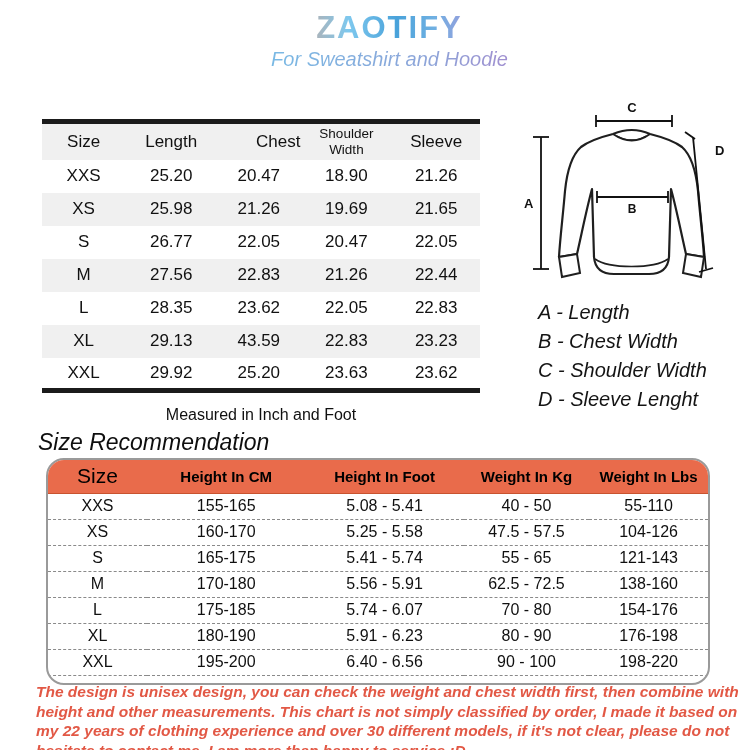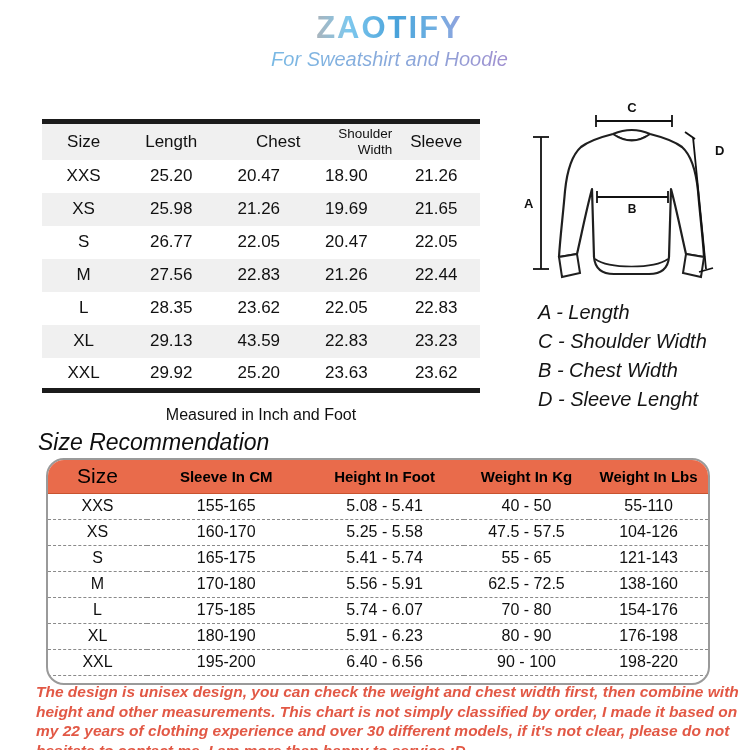--- a/index.html
+++ b/index.html
@@ -30,21 +30,21 @@
   
   .size-table-wrap { position:absolute; left:42px; top:119px; width:438px; }
   table.size-table {
     width:438px; border-collapse:collapse;
     border-top:5px solid #1b1b1b; border-bottom:5px solid #1b1b1b;
   }
   .size-table th, .size-table td { text-align:center; font-weight:400; font-size:17px; color:#111; }
   .size-table thead tr { background:#f0f0f0; height:38px; }
   .size-table th:nth-child(4) { font-size:13.5px; line-height:1.15; }
   .size-table th:nth-child(1){width:19%;} .size-table th:nth-child(2){width:21%;}
-  .size-table th:nth-child(3){width:19%;text-align:right;} .size-table th:nth-child(4){width:21%;text-align:right;}
+  .size-table th:nth-child(3){width:19%;text-align:right;} .size-table th:nth-child(4){width:21%;}
   .size-table th:nth-child(5){width:20%;}
   .size-table tbody tr { height:33px; background:#fff; }
   .size-table tbody tr:nth-child(even) { background:#f0f0f0; }
   .measure-note { width:438px; text-align:center; font-weight:400; font-size:16px; margin-top:13px; color:#101010; }
 
   
   .diagram-col { position:absolute; left:518px; top:97px; width:230px; }
   .diagram-col svg { display:block; width:230px; height:198px; }
   .legend { list-style:none; margin:3px 0 0 20px; font-style:italic; font-size:20px; line-height:29px; color:#141414; }
 
@@ -186,34 +186,34 @@
         <line x1="166" y1="35" x2="176" y2="42"></line>
         <line x1="180" y1="175" x2="194" y2="171"></line>
       </g>
       <text x="113" y="15" text-anchor="middle" font-size="13" font-weight="700" fill="#111">C</text>
       <text x="5" y="111" font-size="13" font-weight="700" fill="#111">A</text>
       <text x="113" y="116" text-anchor="middle" font-size="12" font-weight="700" fill="#111">B</text>
       <text x="196" y="58" font-size="13" font-weight="700" fill="#111">D</text>
     </svg>
     <ul class="legend">
       <li>A - Length</li>
+      <li>B - Chest Width</li>
       <li>C - Shoulder Width</li>
-      <li>B - Chest Width</li>
       <li>D - Sleeve Lenght</li>
     </ul>
   </div>
 
   <div class="rec-heading">Size Recommendation</div>
 
   <div class="rec-wrap">
     <table class="rec">
       <thead>
         <tr>
             <th>Size</th>
-            <th>Sleeve In CM</th>
+            <th>Height In CM</th>
             <th>Height In Foot</th>
             <th>Weight In Kg</th>
             <th>Weight In Lbs</th>
           </tr>
       </thead>
       <tbody>
           <tr>
             <td>XXS</td>
             <td>155-165</td>
             <td>5.08 - 5.41</td>

